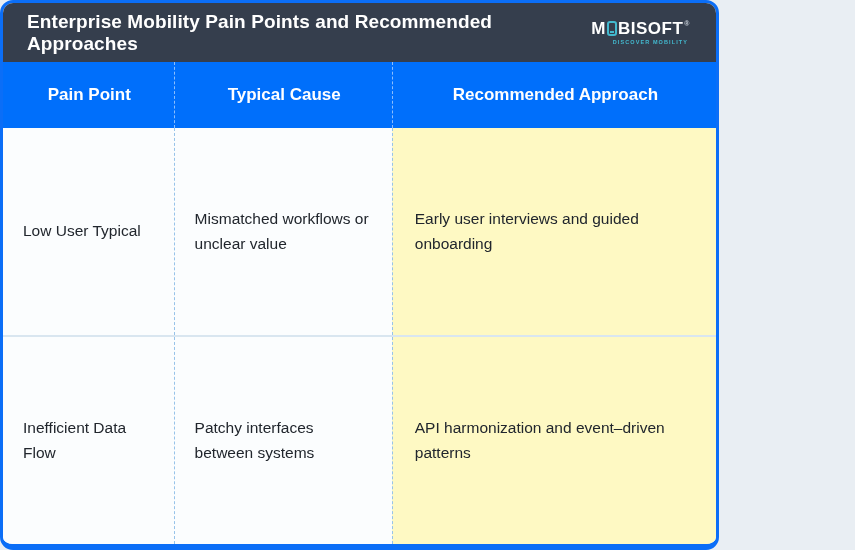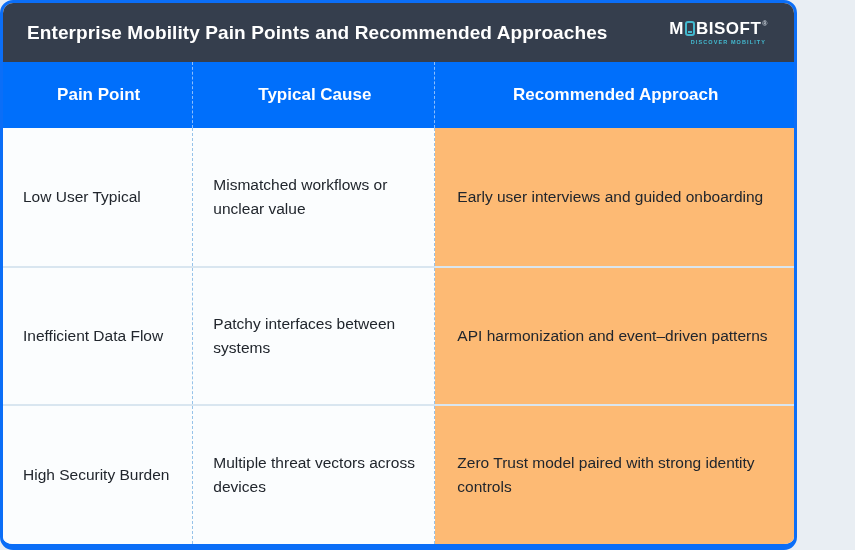--- a/index.html
+++ b/index.html
@@ -2,21 +2,21 @@
 <html><head>
 <meta charset="utf-8">
 <style>
   * { box-sizing: border-box; margin: 0; padding: 0; }
   html, body { background: #e9eef3; }
   body {
     font-family: "Liberation Sans", "DejaVu Sans", sans-serif;
     width: 855px; height: 550px;
   }
   .card {
-    width: 797px; height: 550px;
+    width: 719px; height: 550px;
     background: #fbfdfe;
     border: 3px solid #0b6ef7;
     border-bottom-width: 6px;
     border-radius: 13px;
     overflow: hidden;
     display: flex;
     flex-direction: column;
   }
   
   .banner {
@@ -97,21 +97,21 @@
     font-size: 15.5px;
     color: #21262d;
     line-height: 1.55;
     padding: 12px 18px 12px 20px;
     vertical-align: middle;
     height: 83px;
     background: #fbfdfe;
   }
   .tbl tbody td + td { border-left: 1px dashed #97c3e9; }
   .tbl tbody tr + tr td { border-top: 2px solid #d9e6f0; }
-  .tbl tbody td.approach { background: #fdba74; padding-left: 22px; }
+  .tbl tbody td.approach { background: #fef9c3; padding-left: 22px; }
 </style>
 </head>
 <body>
 
 <div class="card">
 
   <div class="banner">
     <div class="banner-title">Enterprise Mobility Pain Points and Recommended Approaches</div>
     <div class="logo">
       <div class="logo-row">
@@ -141,21 +141,16 @@
       <tr>
         <td>Low User Typical</td>
         <td>Mismatched workflows or unclear value</td>
         <td class="approach">Early user interviews and guided onboarding</td>
       </tr>
       <tr>
         <td>Inefficient Data Flow</td>
         <td>Patchy interfaces between systems</td>
         <td class="approach">API harmonization and event–driven patterns</td>
       </tr>
-      <tr>
-        <td>High Security Burden</td>
-        <td>Multiple threat vectors across devices</td>
-        <td class="approach">Zero Trust model paired with strong identity controls</td>
-      </tr>
     </tbody>
   </table>
 
 </div>
 
 </body></html>

